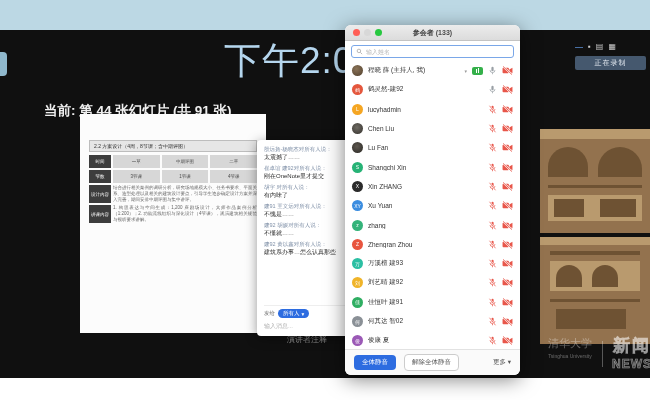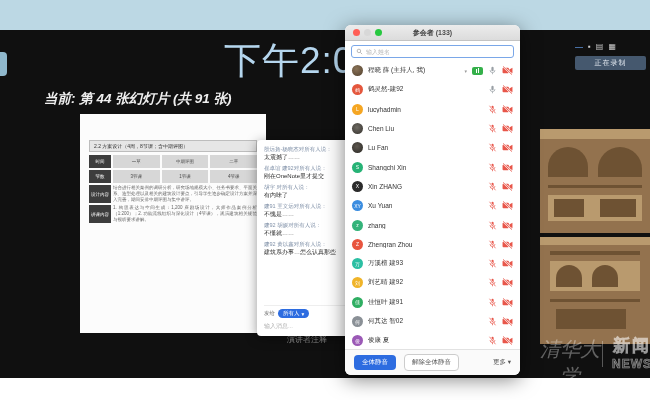--- a/index.html
+++ b/index.html
@@ -34,21 +34,21 @@
   .sketch { position:absolute; width:110px; background:#93724e; overflow:hidden; }
   .sketch .arch { position:absolute; background:#6e5233; }
   .sketch .lite { position:absolute; background:#b99a6e; }
   .sketch1 { left:540px; top:129px; height:104px; }
   .sketch2 { left:540px; top:237px; height:107px; }
 
   .speaker-notes { position:absolute; left:287px; top:346px; font-size:8px; color:#8f8f8f; }
 
   
   .wm-ts { position:absolute; left:540px; top:336px; width:60px; color:rgba(255,255,255,0.35); text-align:center; }
-  .wm-ts .cn { font-family:"DejaVu Serif",serif; font-style:italic; font-size:20px; }
+  .wm-ts .cn { font-family:"DejaVu Serif",serif; font-size:11px; }
   .wm-ts .en { font-size:5px; margin-top:2px; }
   .wm-div { position:absolute; left:602px; top:341px; width:1px; height:26px; background:rgba(255,255,255,0.3); }
   .wm-news { position:absolute; left:612px; top:334px; text-align:center; color:rgba(255,255,255,0.18);
     -webkit-text-stroke:0.6px rgba(255,255,255,0.5); font-weight:bold; }
   .wm-news .cn { font-size:17px; letter-spacing:2px; }
   .wm-news .en { font-size:12px; letter-spacing:1px; }
 
   
   .chat { position:absolute; left:257px; top:140px; width:110px; height:196px; background:#fff; border-radius:4px;
     box-shadow:0 2px 12px rgba(0,0,0,0.4); padding:6px 7px 5px 7px; display:flex; flex-direction:column; overflow:hidden; }
@@ -95,21 +95,21 @@
   .btn-more { background:none; border:none; color:#555; font-size:6.5px; margin-left:auto; font-family:inherit; }
 </style>
 </head>
 <body>
 
 <div id="root">
   <div class="top-band"></div>
 
   <div class="stage">
     <div class="clock" style="position:absolute;left:224px;top:6px;">下午2:00</div>
-    <div class="counter-left" style="position:absolute;left:44px;top:60px;font-style:italic;">当前: 第 44 张幻灯片 (共 91 张)</div>
+    <div class="counter-left" style="position:absolute;left:44px;top:72px;">当前: 第 44 张幻灯片 (共 91 张)</div>
 
     <div class="toolbar-icons" style="position:absolute;left:575px;top:12px;">
       <span class="dash">—</span>
       <span>▪</span>
       <span>▤</span>
       <span>▦</span>
     </div>
     <div class="record-btn" style="position:absolute;left:575px;top:26px;">正在录制</div>
 
     <div class="slide" style="position:absolute;left:80px;top:84px;">

